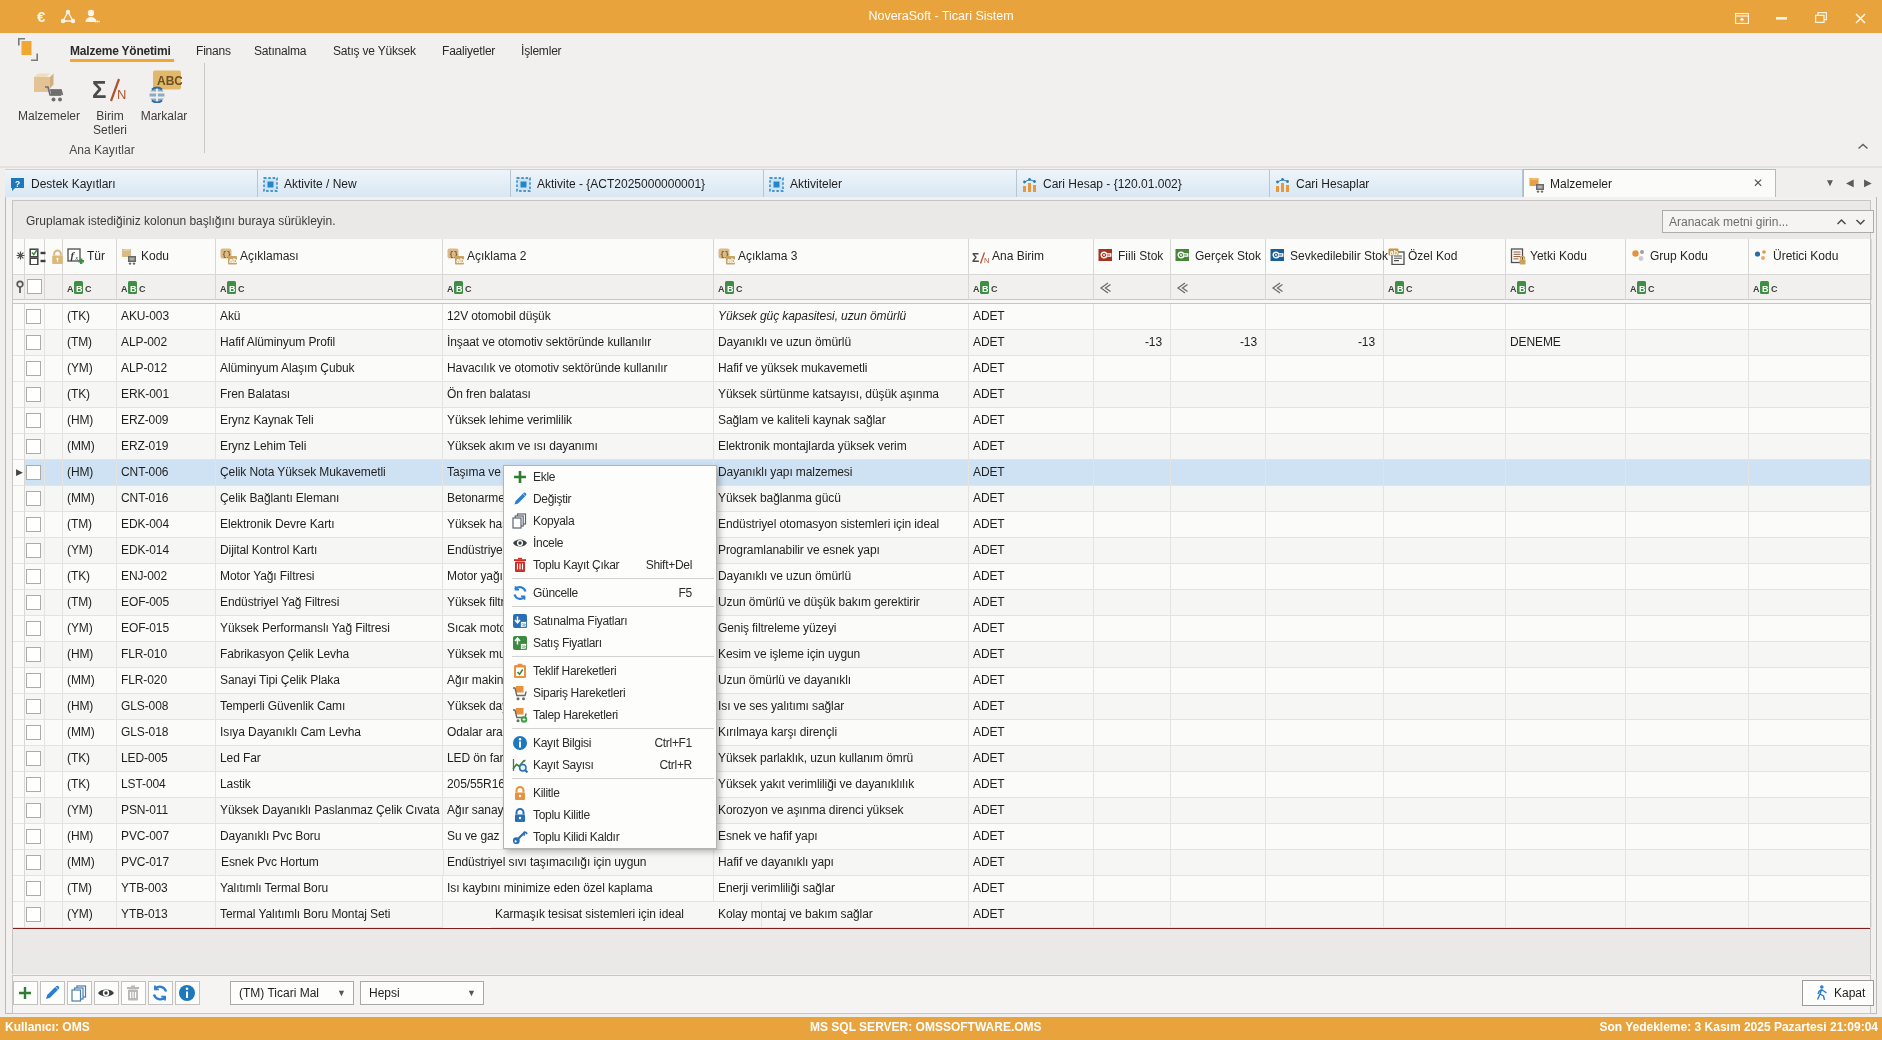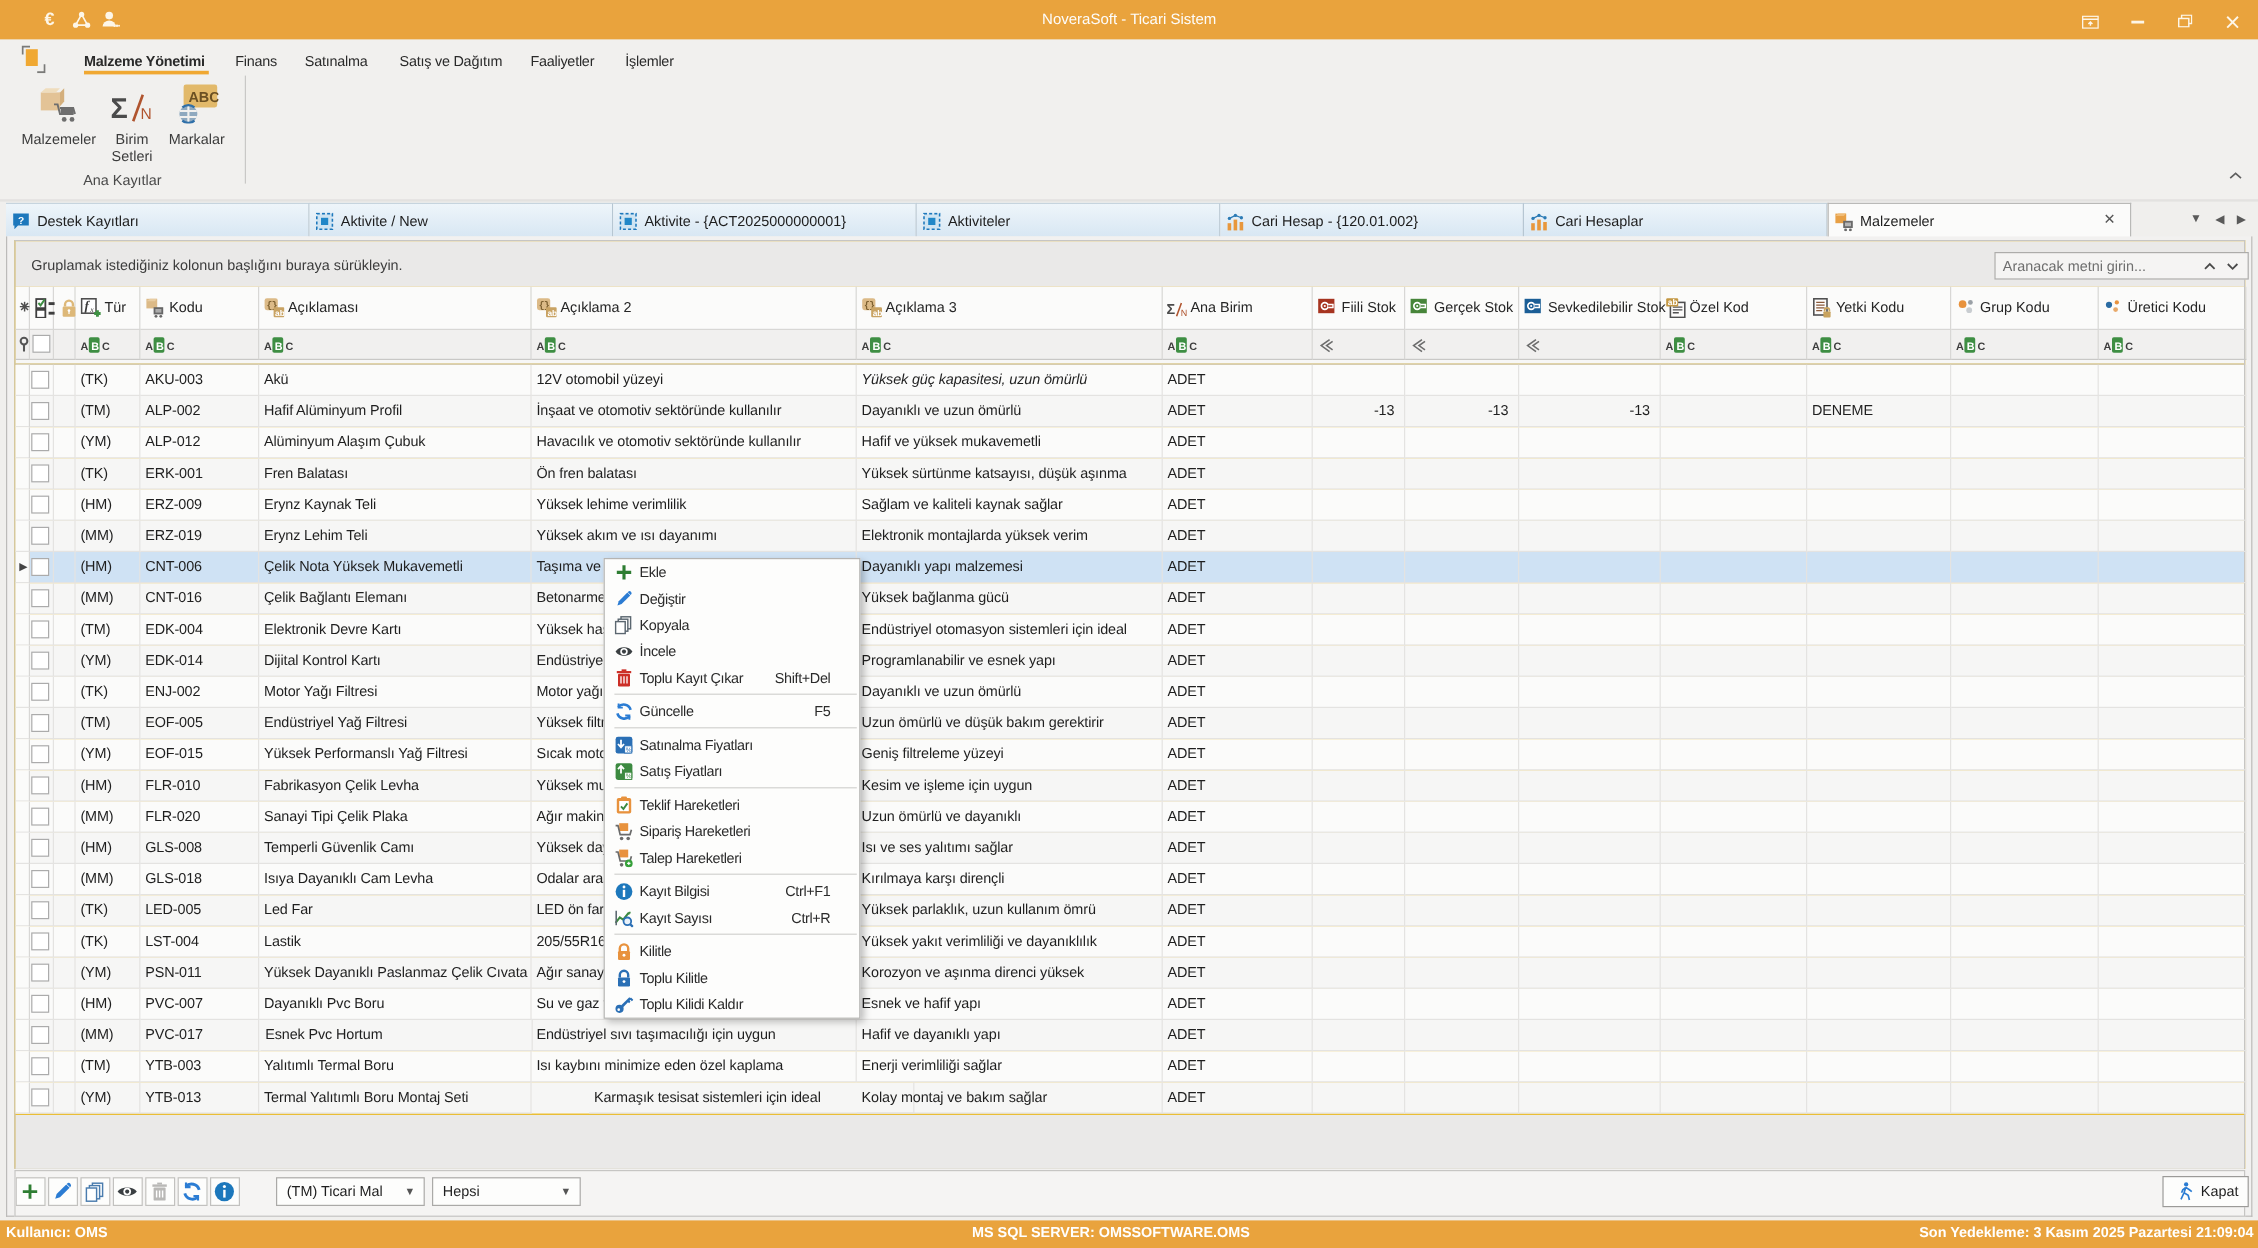--- a/index.html
+++ b/index.html
@@ -27,21 +27,21 @@
 
 #tabbar { position:absolute; left:0; top:169px; width:1882px; height:29px; }
 .dtab { position:absolute; top:0; height:28px; background:linear-gradient(#eef5fa,#d8e7f3); border-right:1px solid #b6c6d2; border-top:1px solid #c6d4de; font-size:12px; color:#1e1e1e; }
 .dtab .lbl { position:absolute; left:26px; top:7px; }
 .dtab .ticon { position:absolute; left:5px; top:7px; width:15px; height:15px; }
 #dtab-active { background:#fbfbfa; border:1px solid #b9b9b7; border-bottom:none; height:29px; }
 .navarr { position:absolute; top:8px; color:#5a5a5a; font-size:10px; }
 
 
 #page { position:absolute; left:5px; top:197px; width:1872px; height:817px; background:#f2f1f0; border:1px solid #bcbbb9; border-top:none; }
-#gridwrap { position:absolute; left:6px; top:3px; width:1859px; height:774px; border:1px solid #c6c5c3; background:#eab308; }
+#gridwrap { position:absolute; left:6px; top:3px; width:1859px; height:774px; border:1px solid #c6c5c3; background:#7f1d1d; }
 
 #groupbar { position:absolute; left:0px; top:0px; width:1857px; height:38px; background:#eae9e8; font-size:12px; color:#3c3c3c; }
 #groupbar span { position:absolute; left:13px; top:13px; }
 #searchbox { position:absolute; left:1649px; top:9px; width:212px; height:23px; background:#f5f4f3; border:1px solid #adacaa; }
 #searchbox .ph { position:absolute; left:6px; top:4px; font-size:12px; color:#6e6e6e; }
 
 #headrow { position:absolute; left:0px; top:38px; width:1857px; height:36px; display:flex; background:#fbfbfa; }
 .hc { position:relative; border-right:1px solid #d8d7d5; border-bottom:1px solid #d8d7d5; height:36px; flex:none; }
 .hc .t { position:absolute; left:24px; top:10px; font-size:12px; color:#262626; white-space:nowrap; }
 .hc .ic { position:absolute; left:4px; top:9px; width:17px; height:17px; }
@@ -133,21 +133,21 @@
     <svg width="20" height="23" viewBox="0 0 20 23">
           <path d="M0.8 7.5 V0.8 H7" stroke="#7a7a78" stroke-width="1.6" fill="none"></path>
           <path d="M19.2 15.5 V22.2 H13" stroke="#7a7a78" stroke-width="1.6" fill="none"></path>
           <rect x="3.5" y="3" width="10" height="14" fill="#f0a832"></rect>
         </svg>
   </div>
   <div class="rtab" id="rtab-active" style="left:70px;">Malzeme Yönetimi</div>
   <div id="rtab-underline"></div>
   <div class="rtab" style="left:196px;">Finans</div>
   <div class="rtab" style="left:254px;">Satınalma</div>
-  <div class="rtab" style="left:333px;">Satış ve Dağıtım</div>
+  <div class="rtab" style="left:333px;">Satış ve Yüksek</div>
   <div class="rtab" style="left:442px;">Faaliyetler</div>
   <div class="rtab" style="left:521px;">İşlemler</div>
   <div class="abs" style="left:33px; top:40px;">
     <svg width="33" height="30" viewBox="0 0 33 30">
           <rect x="1" y="4" width="16" height="15" fill="#e3c396"></rect>
           <path d="M1 4 l4 -3.5 h12 l-3.5 3.5 z" fill="#efddbd"></path>
           <path d="M17 4 l3.5 -3.5 v11 l-3.5 4 z" fill="#d4af7c"></path>
           <path d="M12 14 h3 l2 8 h11 M17 17 h11 l1.5 5" stroke="#6e6e6e" stroke-width="1.6" fill="none"></path>
           <rect x="17.5" y="16.5" width="11" height="6" fill="#6e6e6e"></rect>
           <circle cx="20.5" cy="26.5" r="2" fill="#6e6e6e"></circle>
@@ -597,21 +597,21 @@
         </div>
     <div id="gapstrip"></div>
     <div id="datarows">
           <div class="row">
             <div class="cell" style="left:0;width:12px;border-right-color:#d8d7d5;background:#fbfbfa;"></div>
             <div class="cell" style="left:12px;width:20px;"></div>
             <div class="cell" style="left:32px;width:18px;"></div>
             <div class="cell" style="left:50px;width:54px;">(TK)</div>
             <div class="cell" style="left:104px;width:99px;">AKU-003</div>
             <div class="cell" style="left:203px;width:227px;">Akü</div>
-            <div class="cell" style="left:430px;width:271px;">12V otomobil yüzeyi</div>
+            <div class="cell" style="left:430px;width:271px;">12V otomobil düşük</div>
             <div class="cell" style="left:701px;width:255px;font-style:italic;">Yüksek güç kapasitesi, uzun ömürlü</div>
             <div class="cell" style="left:956px;width:125px;">ADET</div>
             <div class="cell num" style="left:1081px;width:77px;"></div>
             <div class="cell num" style="left:1158px;width:95px;"></div>
             <div class="cell num" style="left:1253px;width:118px;"></div>
             <div class="cell" style="left:1371px;width:122px;"></div>
             <div class="cell" style="left:1493px;width:120px;"></div>
             <div class="cell" style="left:1613px;width:123px;"></div>
             <div class="cell" style="left:1736px;width:123px;"></div>
             <div class="cb"></div>

